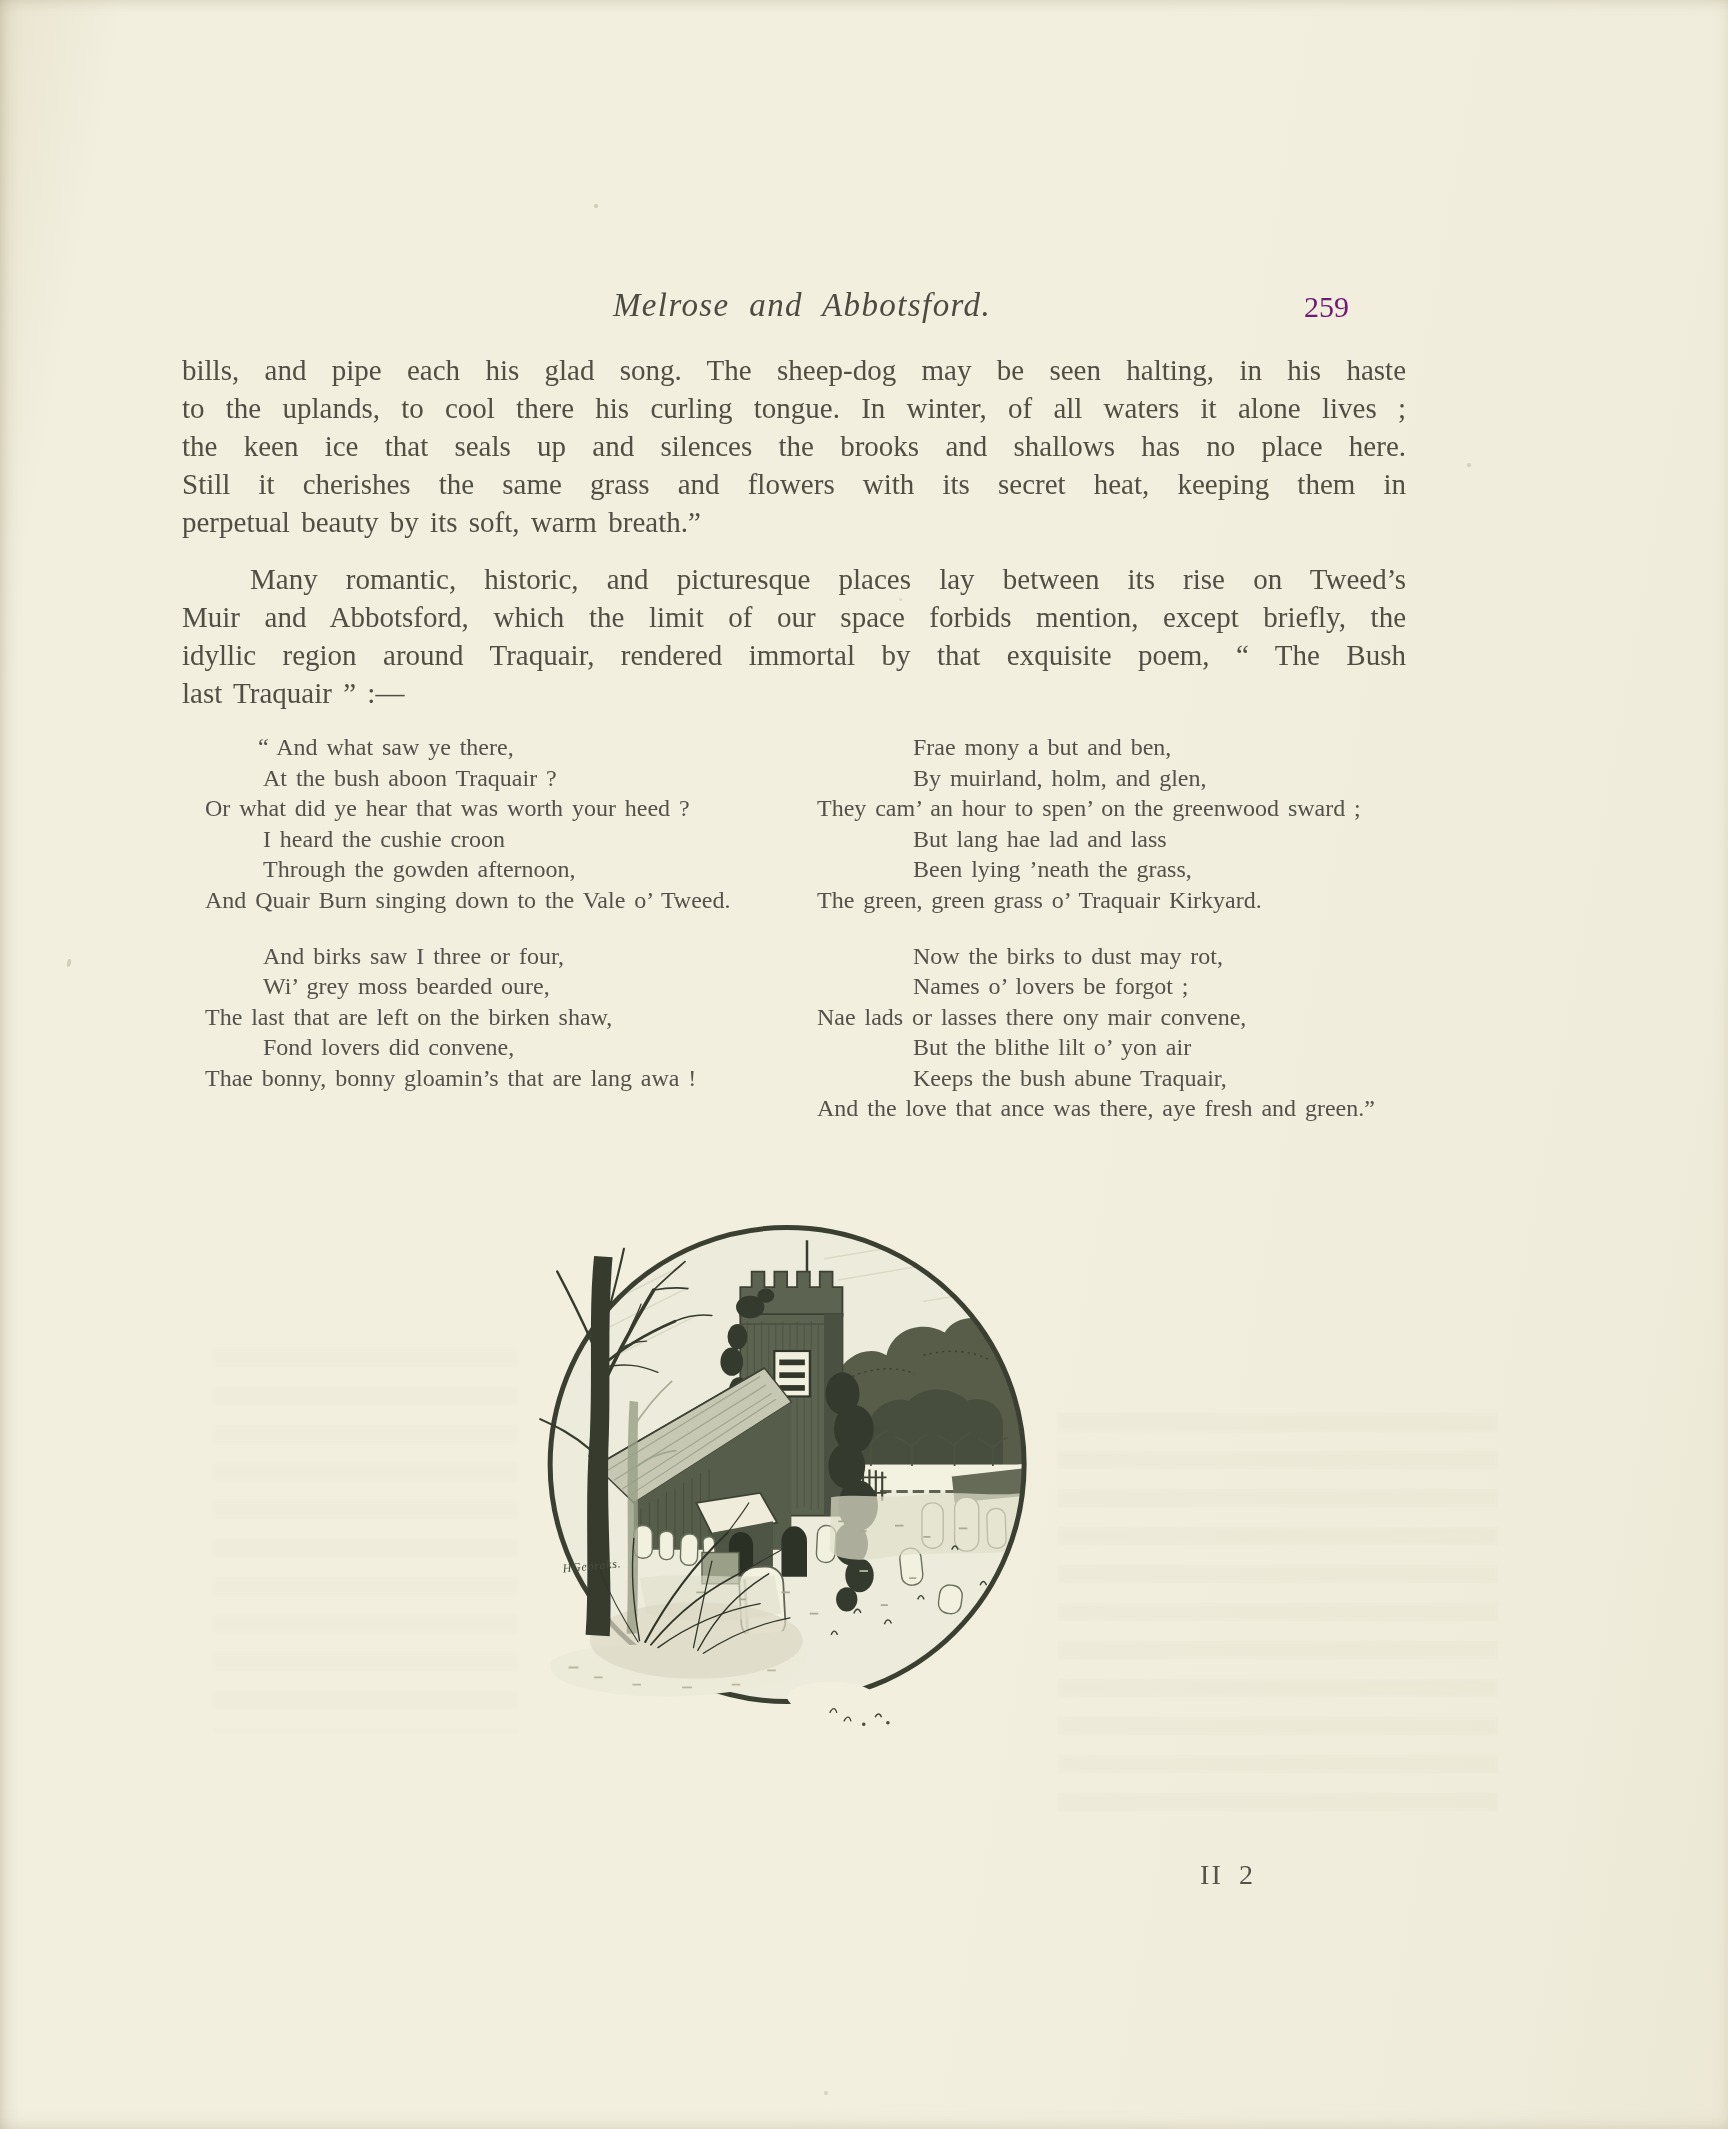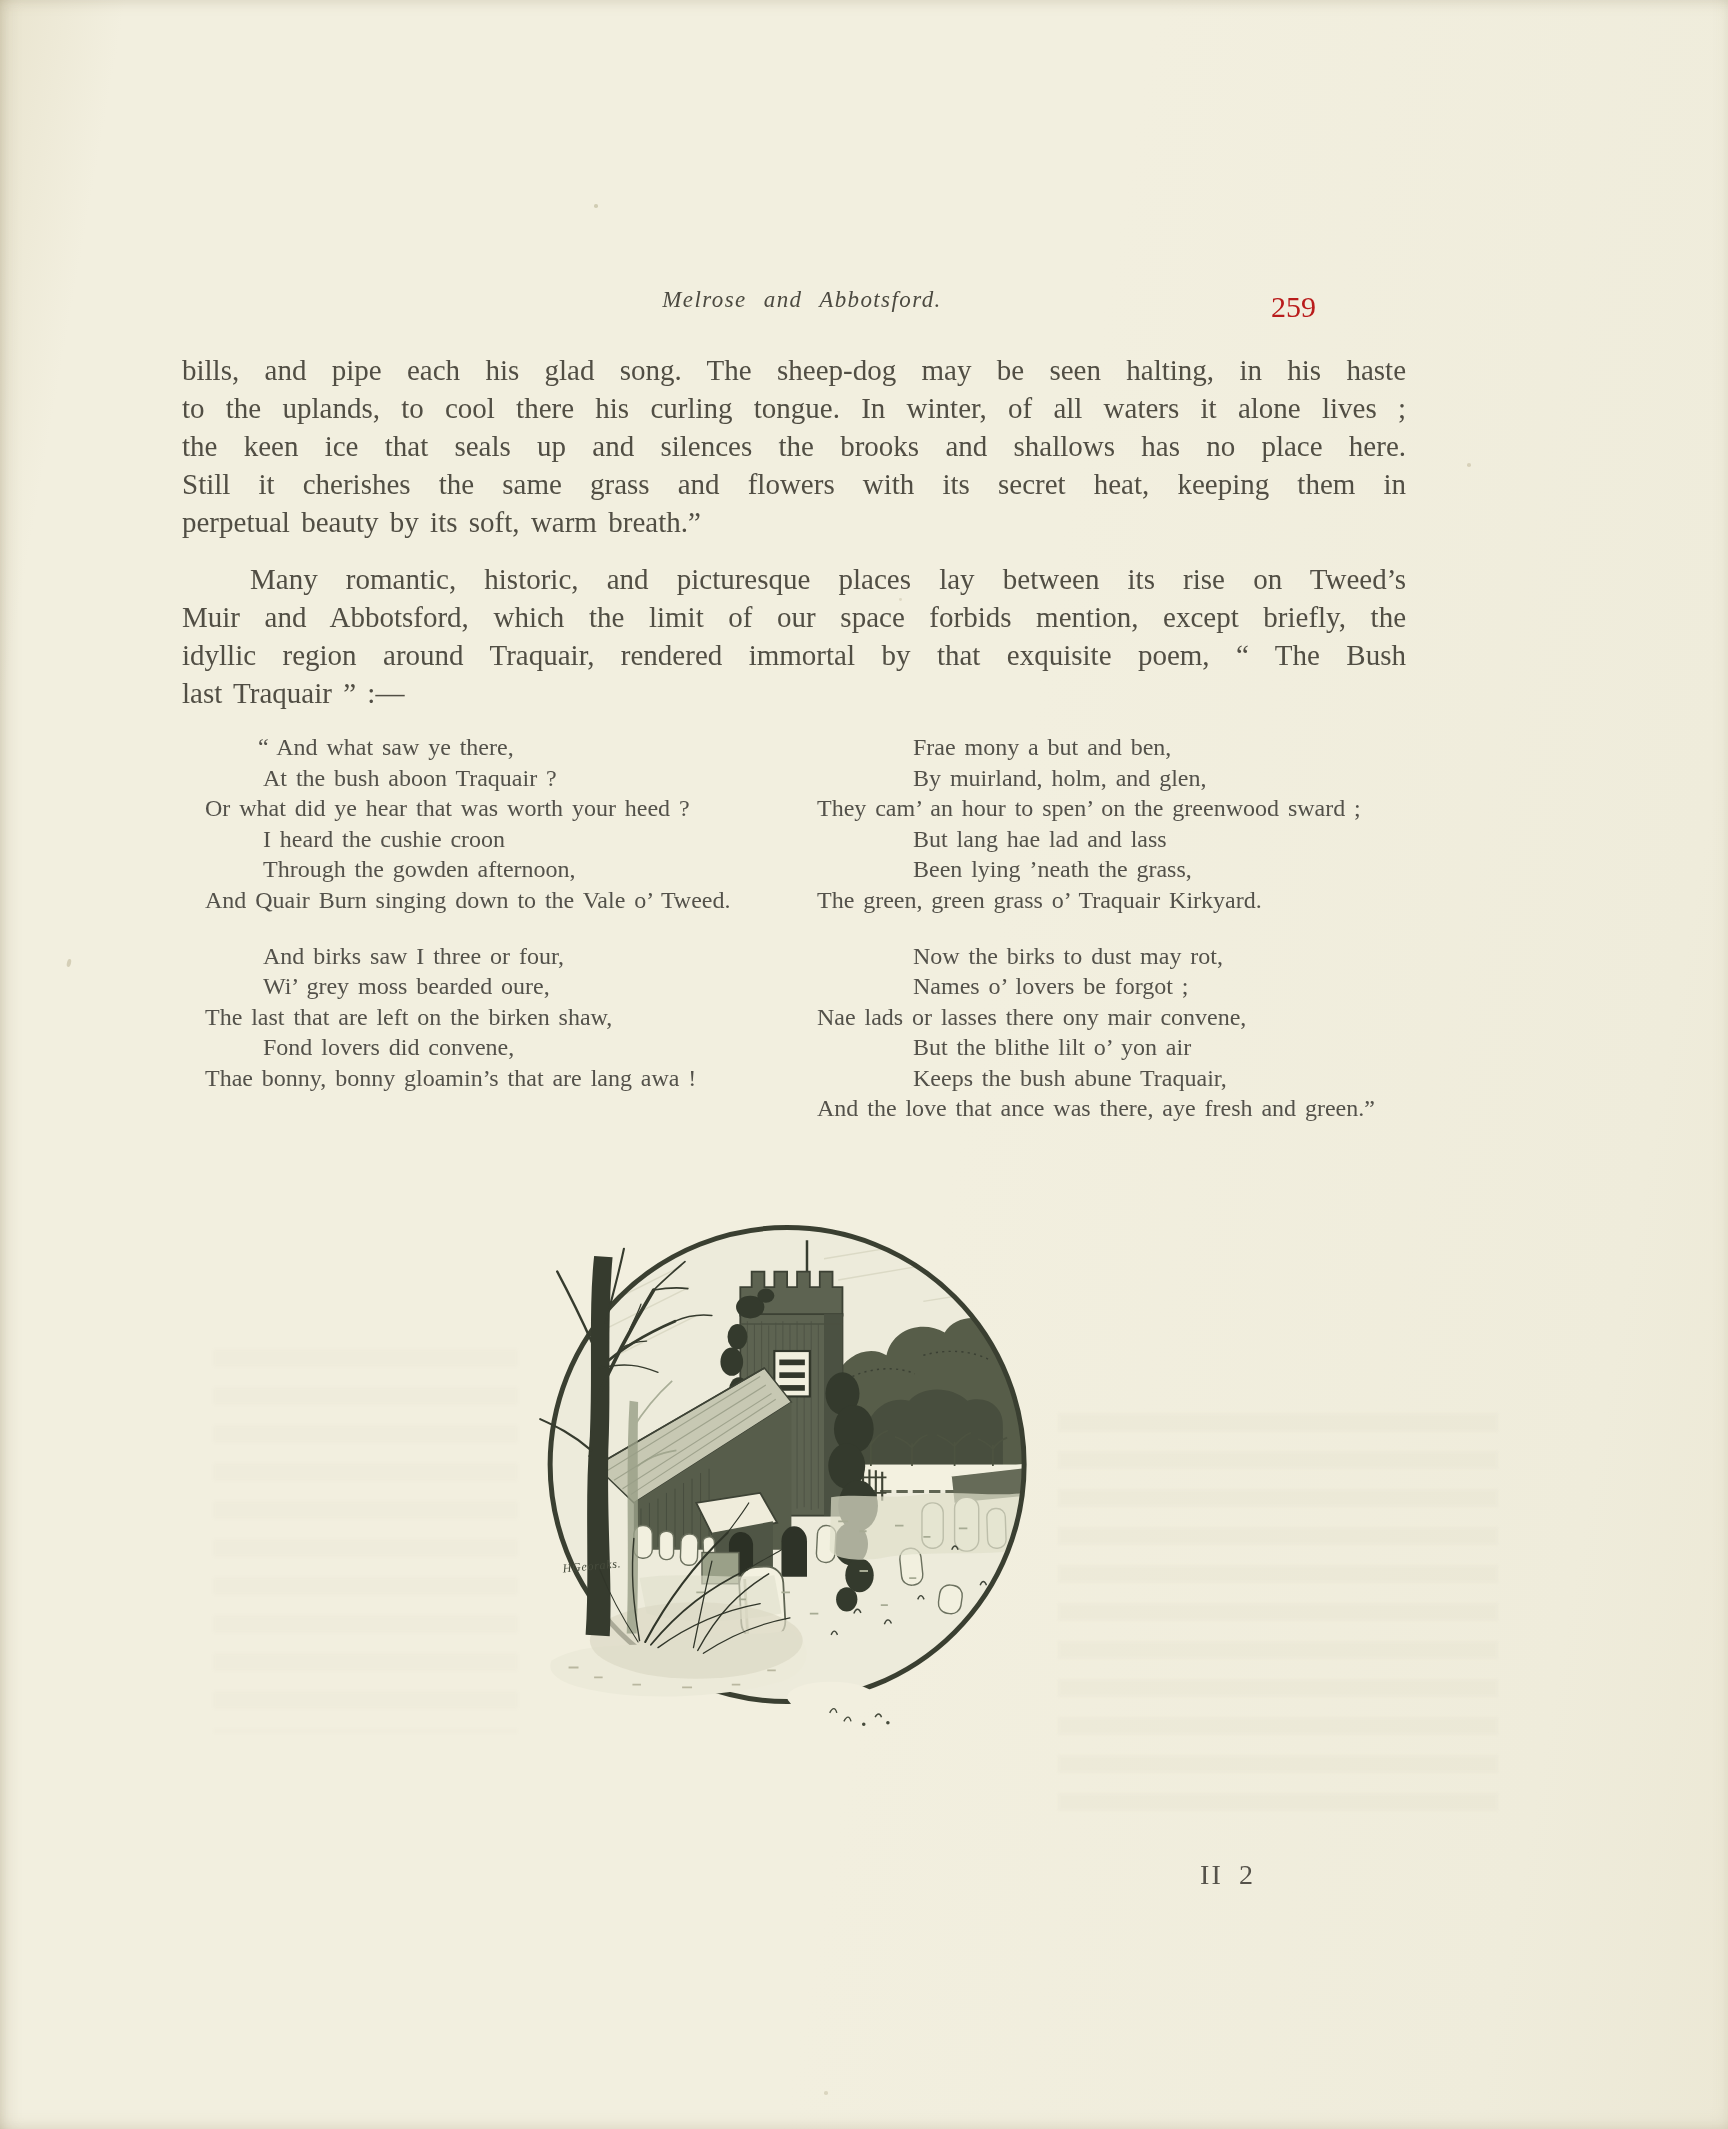--- a/index.html
+++ b/index.html
@@ -5,22 +5,22 @@
   html,body{margin:0;padding:0;}
   body{
     width:1729px;height:2129px;position:relative;overflow:hidden;
     background:linear-gradient(100deg,#e9e4cf 0%,#f2efdf 6%,#f2efdf 55%,#efecdb 88%,#ece8d5 100%);
     font-family:"Liberation Serif","DejaVu Serif",serif;
     color:#514e44;
   }
   .page-edge{position:absolute;inset:0;box-shadow:inset 12.8px 0 20px -12.8px rgba(120,105,70,.35), inset 0 10px 17px -11.4px rgba(120,105,70,.22), inset -7px -10px 21px -14px rgba(120,105,70,.25);pointer-events:none;}
   
   .running-head{position:absolute;left:190px;top:287px;width:1224px;text-align:center;
-    font-style:italic;font-size:23px;letter-spacing:1.4px;word-spacing:10px;color:#4c4a41;}
-  .page-num{position:absolute;left:1271px;top:290px;width:78px;font-size:30px;color:#b91c1c;}
+    font-style:italic;font-size:33px;letter-spacing:1.4px;word-spacing:10px;color:#4c4a41;}
+  .page-num{position:absolute;left:1271px;top:290px;width:78px;text-align:right;font-size:30px;color:#701a75;}
   
   .prose{position:absolute;left:182px;width:1224px;font-size:29px;line-height:38px;word-spacing:.14em;}
   .p1{top:351px;} .p2{top:560px;}
   .jline{text-align:justify;text-align-last:justify;white-space:normal;height:38px;overflow:hidden;}
   .jline.last{text-align-last:left;}
   .jline.indent{text-indent:68px;}
   
   .poem-col{position:absolute;font-size:24px;line-height:30.5px;color:#53514a;word-spacing:.12em;}
   .col1{left:205px;top:732px;width:611px;}
   .col2{left:817px;top:732px;width:625px;}

